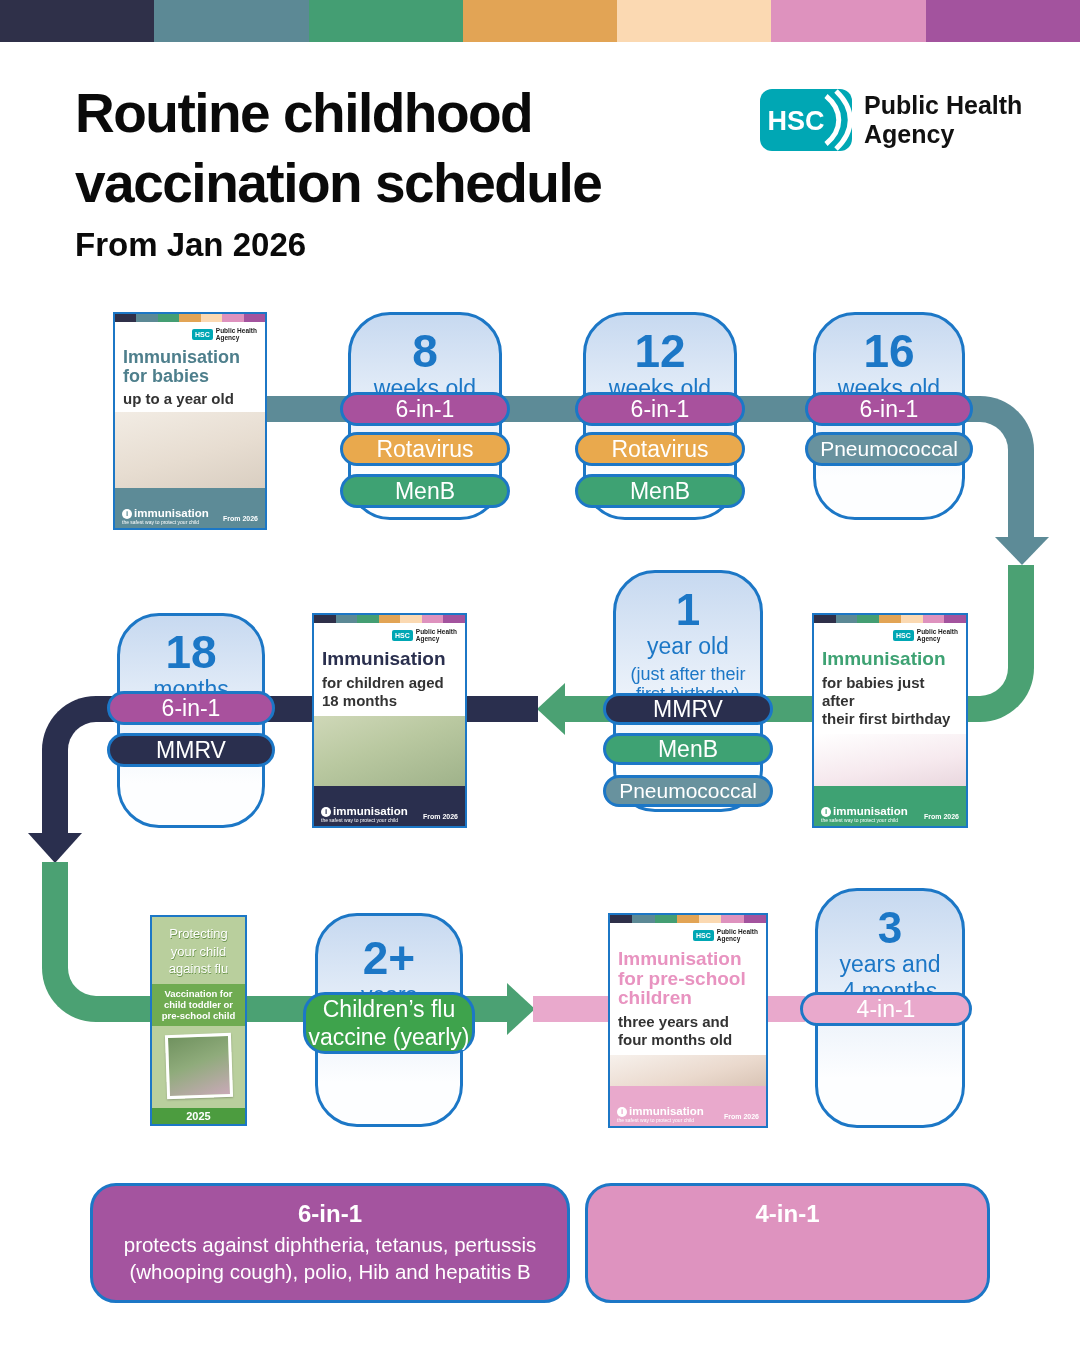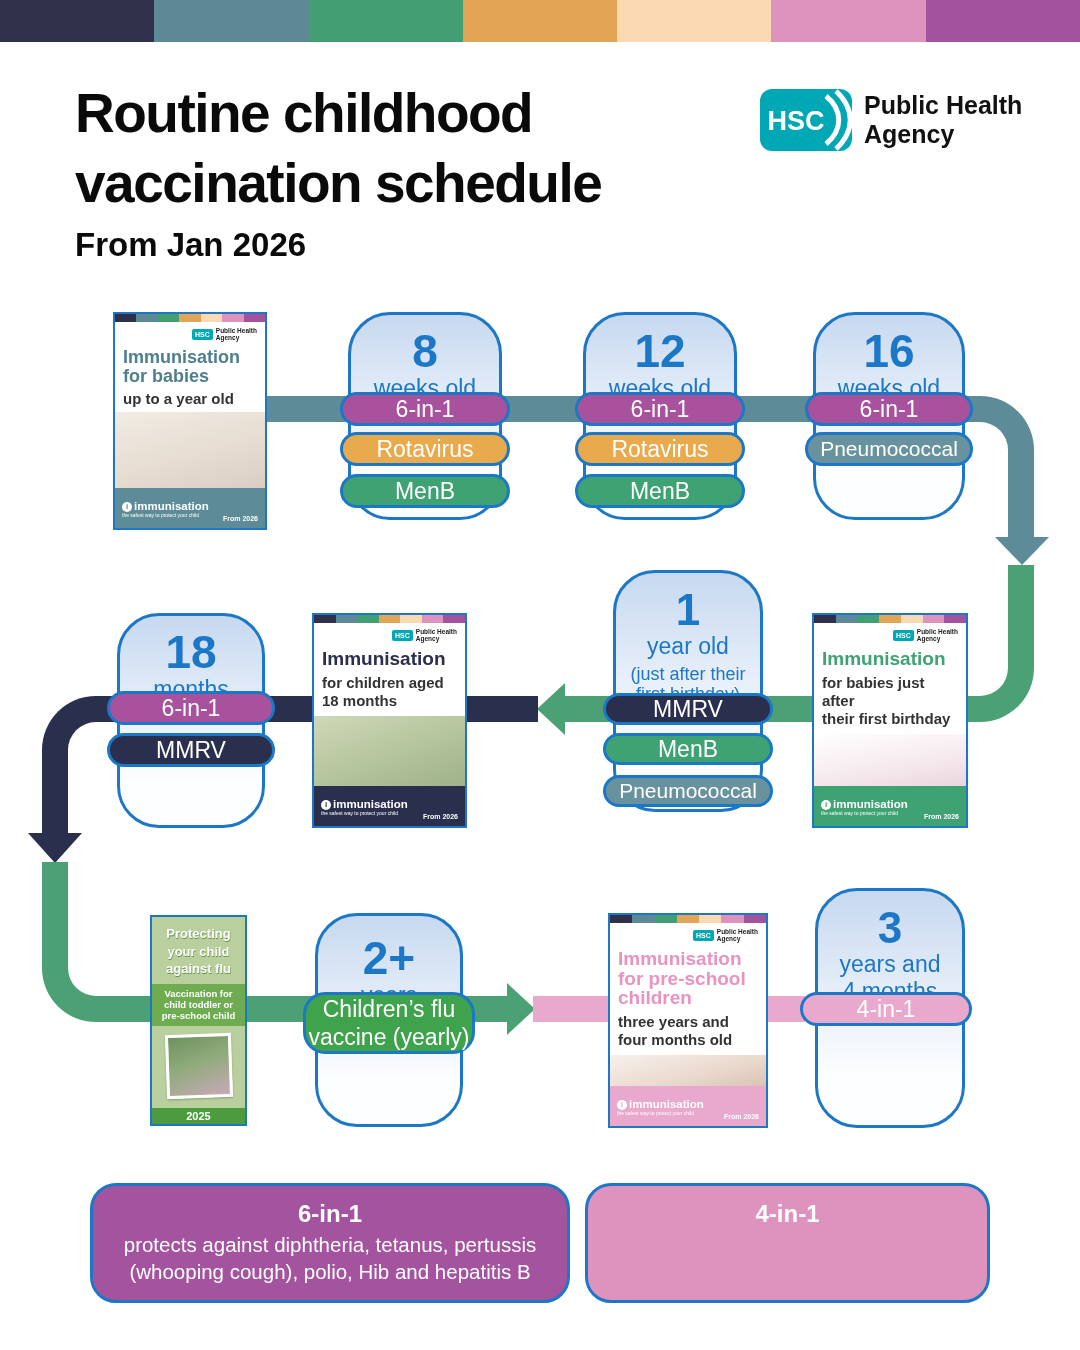--- a/index.html
+++ b/index.html
@@ -113,21 +113,21 @@
   .l-strip { height:8px; display:flex; }
   .l-strip span { flex:1; }
   .l-head { padding:5px 8px 0 8px; }
   .l-logo { display:flex; justify-content:flex-end; align-items:center; gap:3px; }
   .l-logo .chip { background:var(--hsc-teal,#00A7B4); color:#fff; font-size:7px; font-weight:bold;
                   padding:2px 3px; border-radius:2px; }
   .l-logo .org { font-size:6.5px; font-weight:bold; color:#222; line-height:1.15; }
   .l-title { font-weight:bold; line-height:1.04; margin-top:6px; }
   .l-sub { font-size:15px; font-weight:bold; color:#333; margin-top:5px; line-height:1.2; }
   .l-photo { flex:1; margin-top:6px; position:relative; }
-  .l-foot { height:40px; color:#fff; position:relative; padding:12px 7px; }
+  .l-foot { height:40px; color:#fff; position:relative; padding:19px 7px; }
   .l-brand { font-size:11.5px; font-weight:bold; }
   .l-brand .ib { display:inline-block; width:10px; height:10px; border-radius:50%; background:#fff;
                  color:inherit; font-size:8px; line-height:10px; text-align:center; font-weight:bold;
                  margin-right:2px; vertical-align:1px; }
   .l-tag { font-size:5px; }
   .l-from { position:absolute; right:7px; bottom:6px; font-size:7px; font-weight:bold; }
 
   #leaflet-babies { left:113px; top:312px; width:154px; height:218px; }
   #leaflet-babies .l-title { color:var(--teal-title,#4E7F8C); font-size:18px; }
   #leaflet-babies .l-photo { background:linear-gradient(165deg,#f2ece4 0%,#e7ddd1 55%,#d9cec1 100%); margin-top:4px; }
@@ -148,21 +148,21 @@
 
   #leaflet-preschool { left:608px; top:913px; width:160px; height:215px; }
   #leaflet-preschool .l-title { color:var(--pink-title,#E893C0); font-size:19px; }
   #leaflet-preschool .l-photo { background:linear-gradient(165deg,#f7f1ec 0%,#ead9cd 60%,#d9c4b5 100%); }
   #leaflet-preschool .l-foot { background:var(--pink,#E9A9CC); }
   #leaflet-preschool .l-brand .ib { color:var(--pink,#E9A9CC); }
 
   
   #leaflet-flu { left:150px; top:915px; width:97px; height:211px; background:var(--flu-bg,#B9CF9D);
                  text-align:center; }
-  #leaflet-flu .f-title { color:#fff; font-weight:bold; font-size:13px; line-height:1.35; padding-top:8px;
+  #leaflet-flu .f-title { color:#fff; font-weight:normal; font-size:13px; line-height:1.35; padding-top:8px;
                           text-shadow:0.5px 1px 0 rgba(96,140,66,.9); }
   #leaflet-flu .f-band { background:var(--flu-band,#6FAB51); color:#fff; font-weight:bold; font-size:9.5px;
                          line-height:1.2; padding:4px 2px; margin-top:6px; }
   #leaflet-flu .f-photo { width:66px; height:80px; margin:8px auto 0 auto; background:
                           linear-gradient(160deg,#6d8f63 0%,#8aa877 40%,#c championed 0%) , #89a277;
                           background:linear-gradient(160deg,#70925f 0%,#8fab7b 45%,#c9a9b8 100%);
                           border:3px solid #fff; transform:rotate(-2deg); box-shadow:0 1px 2px rgba(0,0,0,.25); }
   #leaflet-flu .f-year { background:var(--flu-year,#4C9C3F); color:#fff; font-weight:bold; font-size:11px;
                          padding:2px 0; margin-top:10px; }
 

